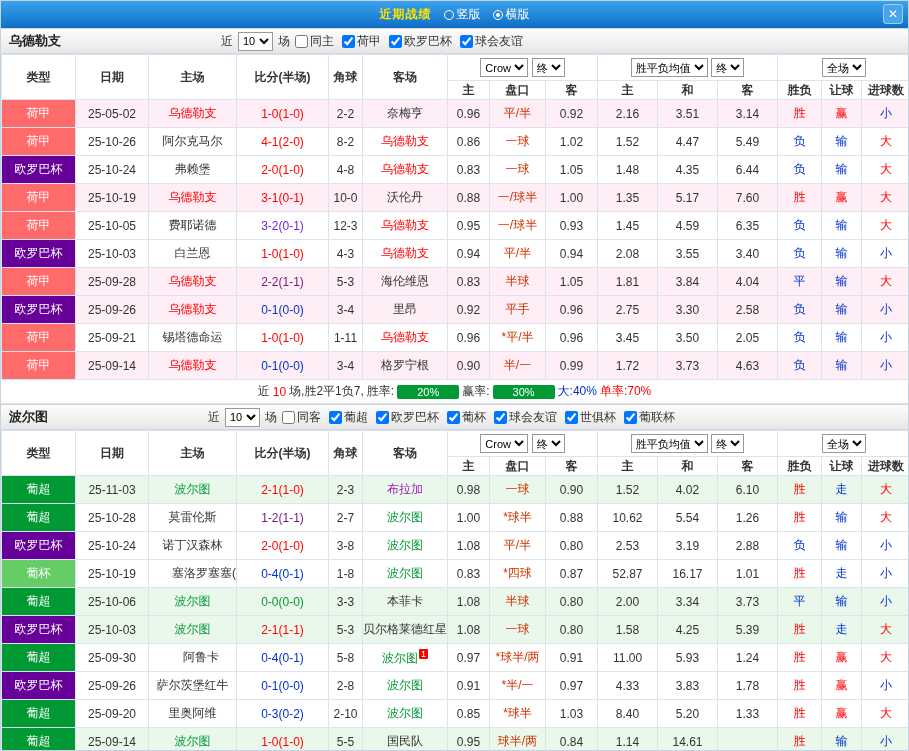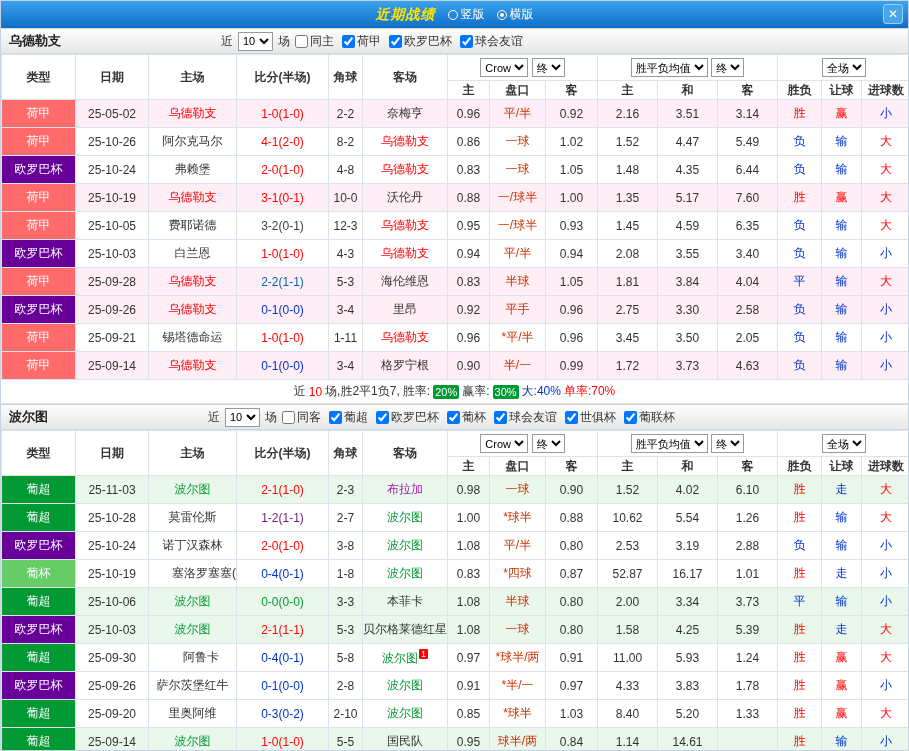--- a/index.html
+++ b/index.html
@@ -1,20 +1,20 @@
 <!DOCTYPE html>
 <html><head>
 <meta charset="utf-8">
 <style>
   * { margin:0; padding:0; box-sizing:border-box; }
   body { font-family:"Liberation Sans","DejaVu Sans",sans-serif; background:#fff; }
   .app { width:909px; height:751px; overflow:hidden; background:#fff; font-size:12px; color:#333; border:1px solid #c6d4e2; }
 
   .topbar { height:27px; background:linear-gradient(180deg,#3aa2ee,#0f6fc6); display:flex; align-items:center; justify-content:center; gap:12px; position:relative; }
-  .topbar-title { color:#ffe400; font-weight:bold; font-size:14px; letter-spacing:1px;font-style:italic; }
+  .topbar-title { color:#ffe400; font-weight:bold; font-size:12px; letter-spacing:1px; }
   .radios { display:inline-flex; gap:12px; }
   .radio { display:inline-flex; align-items:center; gap:3px; color:#fff; font-size:12px; cursor:pointer; }
   .radio-dot { width:10px; height:10px; border:1px solid #fff; border-radius:50%; display:inline-block; position:relative; }
   .radio-dot.sel::after { content:''; position:absolute; left:2px; top:2px; width:4px; height:4px; background:#fff; border-radius:50%; }
   .close-btn { position:absolute; right:5px; top:3px; width:20px; height:20px; background:#49a5e9; border:1px solid #9bd0f5; border-radius:3px; color:#fff; font-size:12px; line-height:18px; text-align:center; cursor:pointer; }
 
   .section-bar { height:26px; background:linear-gradient(180deg,#fdfdfd,#e7e7e7); border-top:1px solid #d4d4d4; border-bottom:1px solid #cfd8e2; display:flex; align-items:center; padding:0 8px; }
   .team-name { font-size:13px; font-weight:bold; color:#222; }
   .filter { display:flex; align-items:center; gap:5px; margin-left:160px; font-size:12px; color:#333; white-space:nowrap; }
   .filter select, thead select { height:19px; font-size:11px; border:1px solid #999; background:#fff; }
@@ -25,21 +25,21 @@
   table { border-collapse:collapse; table-layout:fixed; width:909px; font-size:12px; }
   th, td { border:1px solid #dbe3ee; text-align:center; padding:0; overflow:hidden; white-space:nowrap; }
   thead th { background:#fff; color:#333; }
   thead tr.r1 th { height:26px; font-weight:bold; }
   thead tr.r2 th { height:19px; font-weight:bold; }
   tbody td { height:28px; }
   td.league { color:#fff; }
   .red-badge { background:#f00; color:#fff; font-size:9px; padding:0 2px; margin-left:1px; border-radius:1px; }
 
   .summary { height:24px; border-bottom:1px solid #dbe3ee; display:flex; align-items:center; justify-content:center; gap:3px; font-size:12px; color:#333; background:#fff; }
-  .chip { background:#009933; color:#fff; padding:1px 2px; border-radius:2px; font-size:11px; }
+  .chip { background:#009933; color:#fff; padding:1px 20px; border-radius:2px; font-size:11px; }
 </style>
 </head>
 <body>
 
 <div class="app">
 
   <div class="topbar">
     <span class="topbar-title">近期战绩</span>
     <span class="radios">
         <label class="radio">
@@ -197,21 +197,21 @@
             <td>5.17</td>
             <td>7.60</td>
             <td style="color: rgb(255, 0, 0);">胜</td>
             <td style="color: rgb(255, 0, 0);">赢</td>
             <td style="color: rgb(255, 0, 0);">大</td>
           </tr>
           <tr>
             <td class="league" style="background: rgb(255, 106, 106);">荷甲</td>
             <td>25-10-05</td>
             <td style="color: rgb(51, 51, 51);">费耶诺德</td>
-            <td style="color: #404040;">3-2(0-1)</td>
+            <td style="color: #6d28d9;">3-2(0-1)</td>
             <td>12-3</td>
             <td style="color: rgb(255, 0, 0);">乌德勒支</td>
             <td>0.95</td>
             <td style="color: rgb(204, 51, 0);">一/球半</td>
             <td>0.93</td>
             <td>1.45</td>
             <td>4.59</td>
             <td>6.35</td>
             <td style="color: rgb(0, 51, 204);">负</td>
             <td style="color: rgb(0, 51, 204);">输</td>
@@ -231,21 +231,21 @@
             <td>3.55</td>
             <td>3.40</td>
             <td style="color: rgb(0, 51, 204);">负</td>
             <td style="color: rgb(0, 51, 204);">输</td>
             <td style="color: rgb(0, 51, 204);">小</td>
           </tr>
           <tr style="background: rgb(255, 238, 245);">
             <td class="league" style="background: rgb(255, 106, 106);">荷甲</td>
             <td>25-09-28</td>
             <td style="color: rgb(255, 0, 0);">乌德勒支</td>
-            <td style="color: #0369a1; margin-left: 39px;">2-2(1-1)</td>
+            <td style="color: #701a75; margin-left: 39px;">2-2(1-1)</td>
             <td>5-3</td>
             <td style="color: rgb(51, 51, 51);">海伦维恩</td>
             <td>0.83</td>
             <td style="color: rgb(204, 51, 0);">半球</td>
             <td>1.05</td>
             <td>1.81</td>
             <td>3.84</td>
             <td>4.04</td>
             <td style="color: rgb(0, 51, 204);">平</td>
             <td style="color: rgb(0, 51, 204);">输</td>

